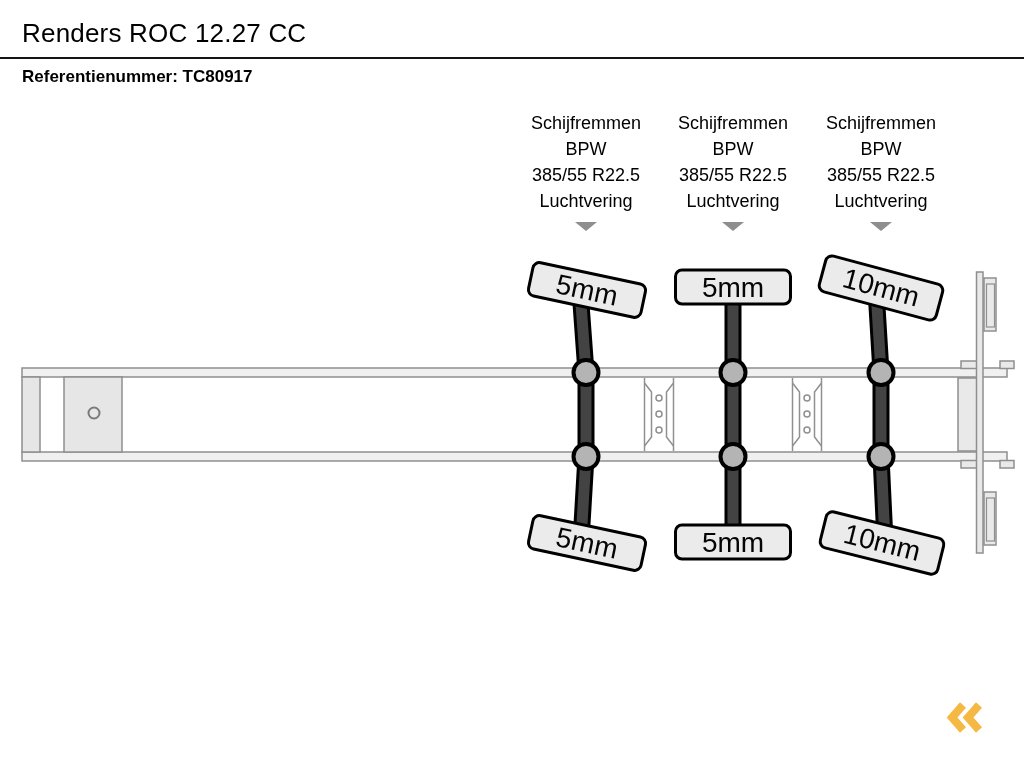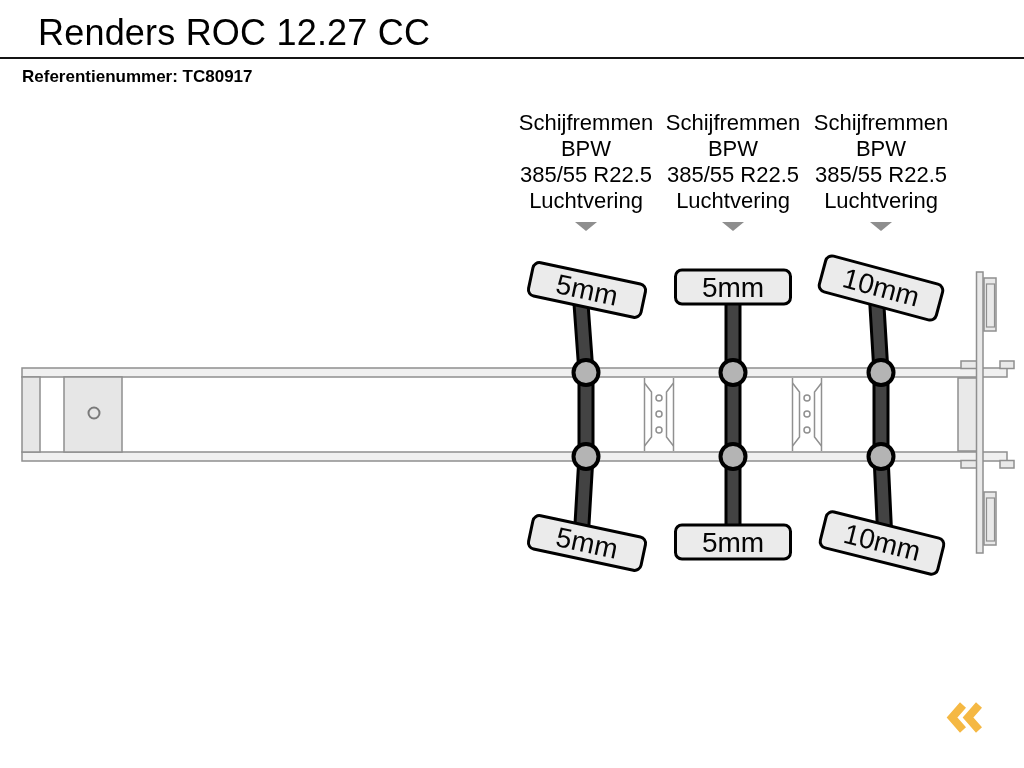--- a/index.html
+++ b/index.html
@@ -9,40 +9,40 @@
     height: 768px;
     background: #ffffff;
     overflow: hidden;
     font-family: "Liberation Sans", "DejaVu Sans", sans-serif;
     color: #000;
   }
   .stage { position: relative; width: 1024px; height: 768px; }
 
   
   .page-title {
-    position: absolute; left: 38px; top: 15px;
-    font-size: 36px; line-height: 36px; font-weight: 400;
+    position: absolute; left: 22px; top: 15px;
+    font-size: 26px; line-height: 36px; font-weight: 400;
     letter-spacing: 0.2px; white-space: nowrap;
   }
   .header-rule {
     position: absolute; left: 0; top: 57px;
     width: 1024px; height: 2px; background: #141414;
   }
   .reference {
     position: absolute; left: 22px; top: 66px;
     font-size: 17px; line-height: 22px; font-weight: 700; white-space: nowrap;
   }
 
   
   .spec-col {
     position: absolute; top: 110px; width: 150px;
     text-align: center;
   }
   .spec-line {
-    font-size: 22px; line-height: 26px; white-space: nowrap; font-weight: 400;
+    font-size: 18px; line-height: 26px; white-space: nowrap; font-weight: 400;
   }
   .pointer-down {
     width: 0; height: 0; margin: 8px auto 0 auto;
     border-left: 11px solid transparent;
     border-right: 11px solid transparent;
     border-top: 9px solid #8e8e8e;
   }
 
   
   .chassis-svg {

